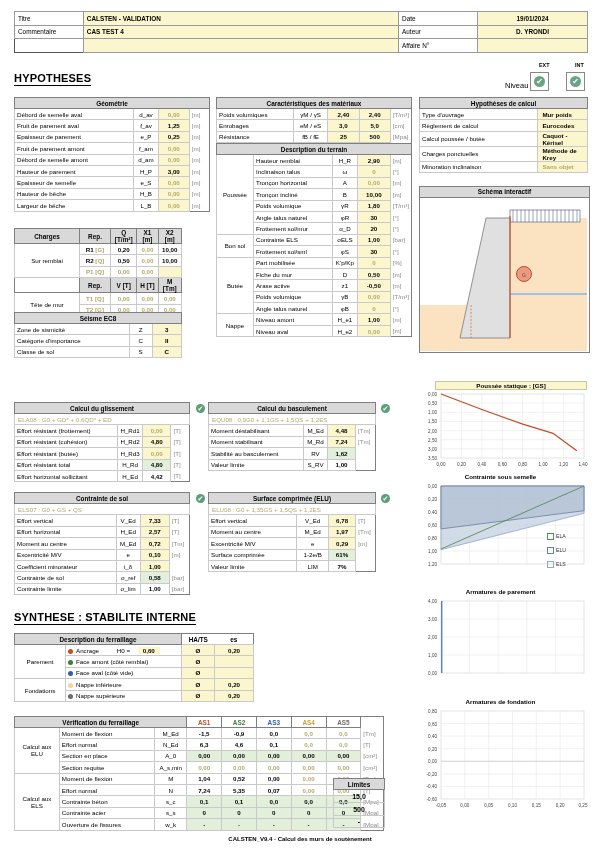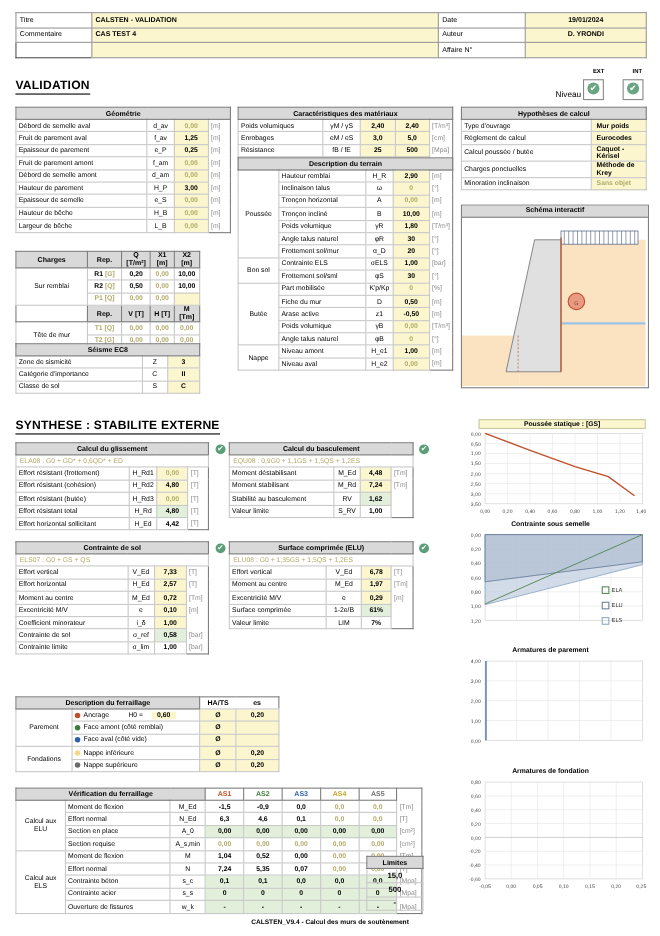--- a/index.html
+++ b/index.html
@@ -84,21 +84,21 @@
       <tr>
         <td class="lbl" style="border-top:none;border-left:none;border-bottom:none"></td>
         <td class="val-y"></td>
         <td class="lbl">Affaire N°</td>
         <td class="val-c"></td>
       </tr>
     </tbody>
       </table>
   </div>
 
-  <div class="sect" style="left:14px;top:72px">VALIDATION</div>
+  <div class="sect" style="left:14px;top:72px">HYPOTHESES</div>
 
   <div class="bilan" style="left:505px;top:81px">Niveau</div>
   <div class="ei" style="left:539px;top:62px">EXT</div>
   <div class="ei" style="left:575px;top:62px">INT</div>
   <div style="position:absolute;left:530px;top:72px">
     <span class="chk"><i>✔</i></span>
   </div>
   <div style="position:absolute;left:566px;top:72px">
     <span class="chk"><i>✔</i></span>
   </div>
@@ -462,21 +462,20 @@
 
       <line x1="90" y1="18" x2="90" y2="140" stroke="#c0502a" stroke-width="1.1"></line>
 
       <circle cx="104" cy="76" r="7.5" fill="#e89a82" stroke="#c0502a" stroke-width="1"></circle>
       <text x="104" y="79" font-size="5" text-anchor="middle" fill="#8a3a1e">G</text>
 
       <line x1="51" y1="107" x2="51" y2="140" stroke="#c0502a" stroke-width="0.6" stroke-dasharray="2,1.5"></line>
     </svg>
   </div>
 
-  <div class="sect" style="left:14px;top:381px">SYNTHESE : STABILITE EXTERNE</div>
 
   <div class="ok" style="left:196px;top:404px">✔</div>
   <div class="blk" style="left:14px;top:402px">
     <table style="width:176px">
       <tbody>
           <tr>
             <td class="th" colspan="4">Calcul du glissement</td>
           </tr>
       <tr>
             <td colspan="4" class="grey" style="padding-left:3px">ELA08 : G0 + GD* + 0,6QD* + ED</td>
@@ -782,20 +781,21 @@
       <text x="28" y="102" font-size="4.6" text-anchor="middle" fill="#444">-0,05</text>
       <text x="51.8" y="102" font-size="4.6" text-anchor="middle" fill="#444">0,00</text>
       <text x="75.7" y="102" font-size="4.6" text-anchor="middle" fill="#444">0,05</text>
       <text x="99.5" y="102" font-size="4.6" text-anchor="middle" fill="#444">0,10</text>
       <text x="123.3" y="102" font-size="4.6" text-anchor="middle" fill="#444">0,15</text>
       <text x="147.2" y="102" font-size="4.6" text-anchor="middle" fill="#444">0,20</text>
       <text x="170" y="102" font-size="4.6" text-anchor="middle" fill="#444">0,25</text>
     </svg>
   </div>
 
+  <div class="sect" style="left:14px;top:611px">SYNTHESE : STABILITE INTERNE</div>
 
   <div class="blk" style="left:14px;top:633px">
     <table style="width:240px">
       <tbody>
           <tr>
         <td class="th" colspan="2" style="width:178px">Description du ferraillage</td>
         <td class="th" style="width:28px;background:#fff;border:none">HA/TS</td>
         <td class="th" style="width:34px;background:#fff;border:none">es</td>
       </tr>
       <tr>

